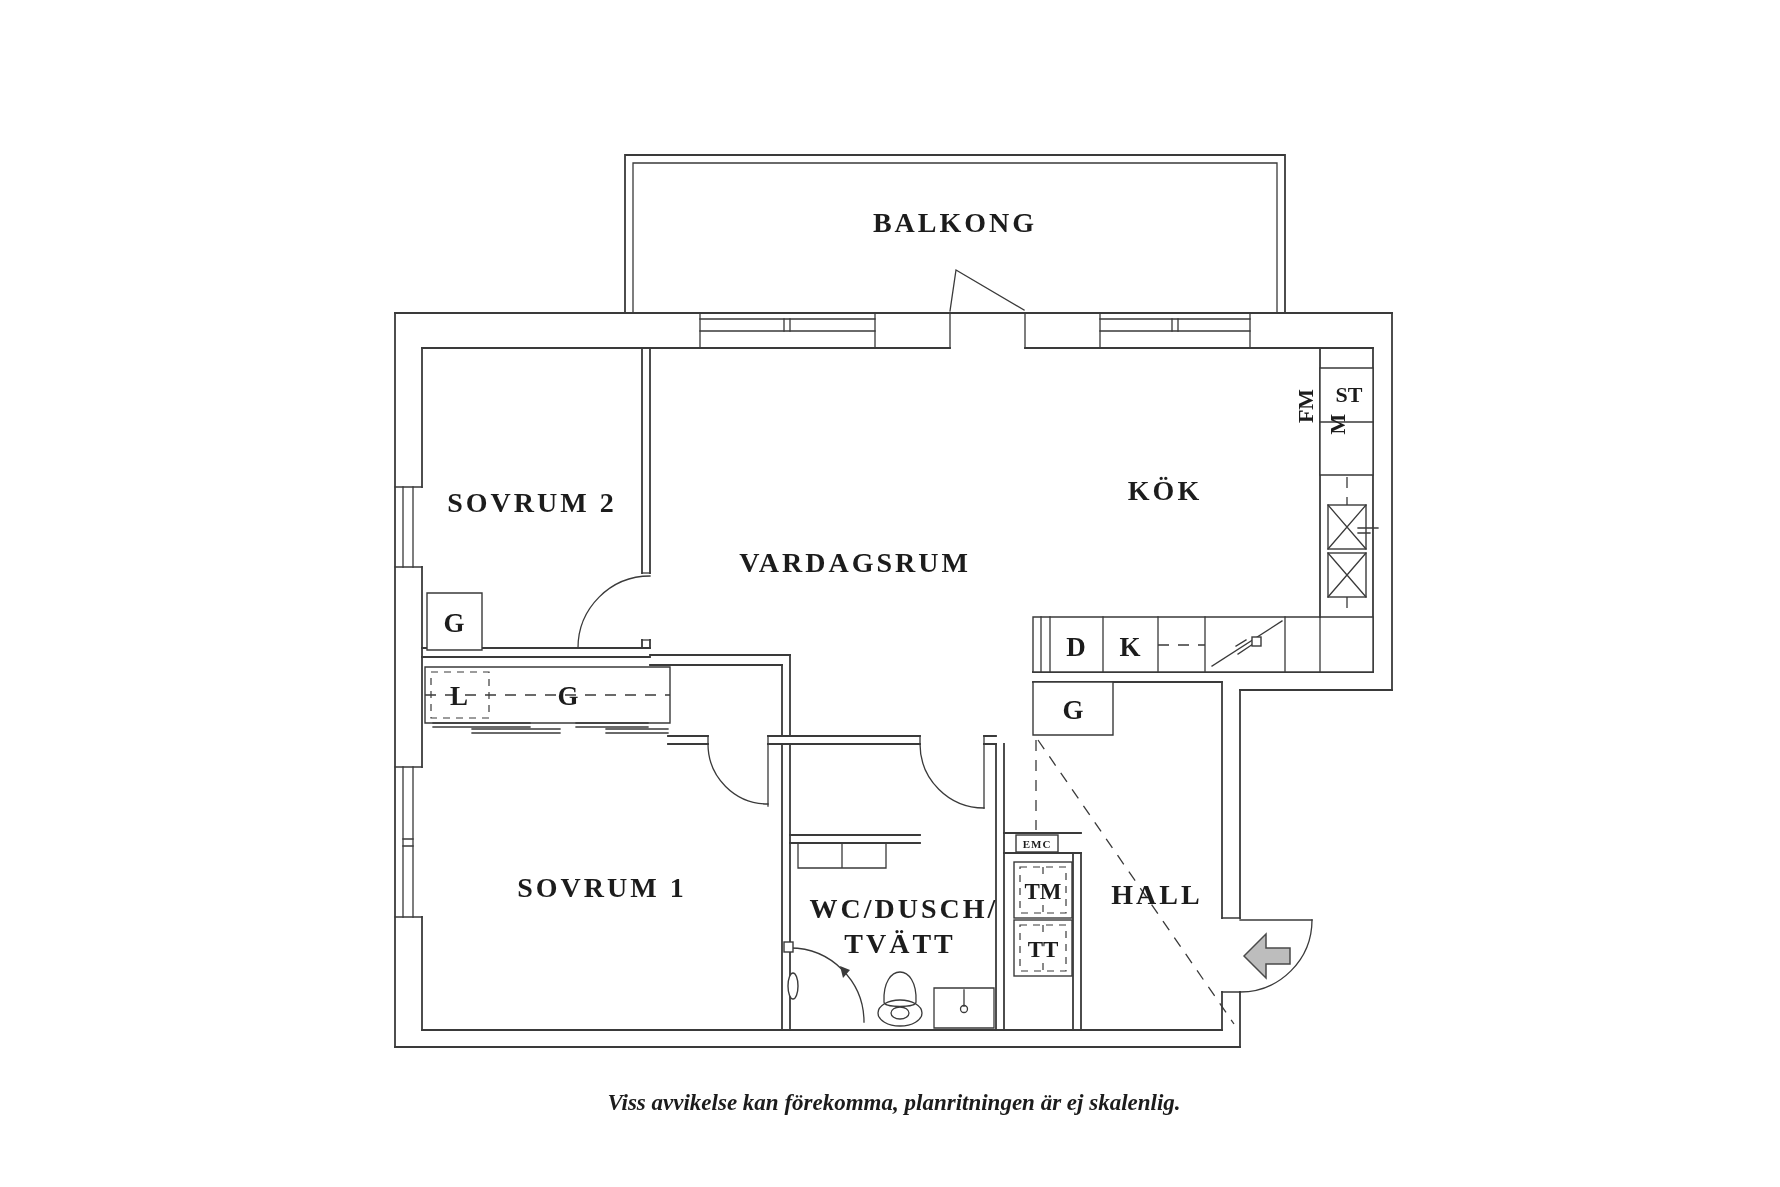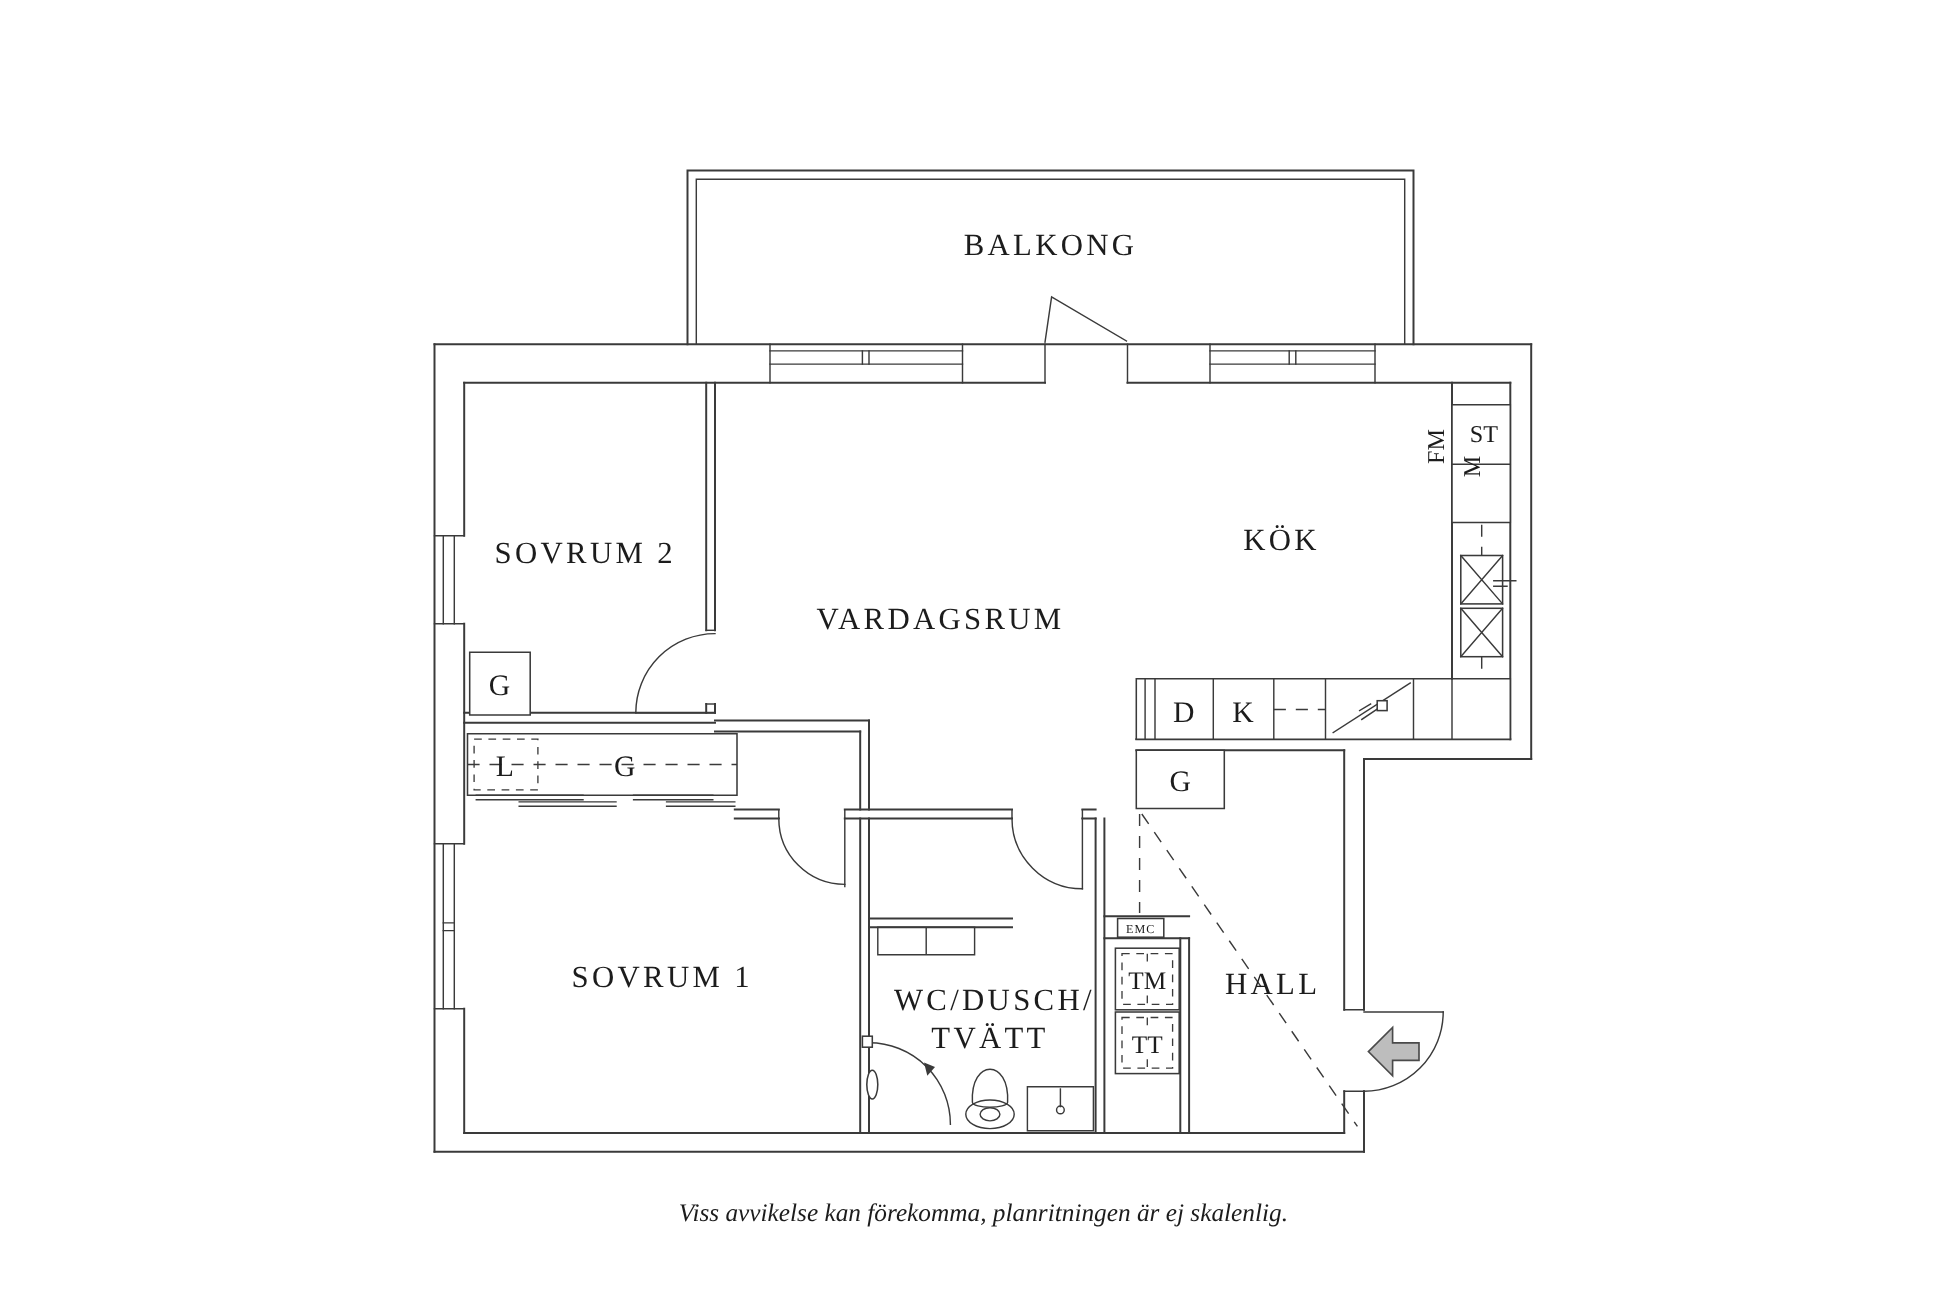--- a/index.html
+++ b/index.html
@@ -1,17 +1,17 @@
 <!DOCTYPE html>
 <html><head>
 <meta charset="utf-8">
 <style>
   html,body{margin:0;padding:0;background:#ffffff;}
   .stage{position:relative;width:1780px;height:1187px;background:#fff;overflow:hidden;
-         font-family:"Liberation Serif", serif;}
+         font-family:"Liberation Serif", serif;font-weight:bold;}
   svg{position:absolute;left:0;top:0;width:100%;height:100%;}
   
   .w  {fill:none;stroke:#3a3a3a;stroke-width:1.8;stroke-linecap:square;}
   .t  {fill:none;stroke:#3a3a3a;stroke-width:1.3;stroke-linecap:square;}
   .d  {fill:none;stroke:#3a3a3a;stroke-width:1.3;stroke-dasharray:11 9;}
   .dd {fill:none;stroke:#3a3a3a;stroke-width:1.2;stroke-dasharray:7 6;}
   .fw {fill:#ffffff;stroke:#3a3a3a;stroke-width:1.4;}
   text{fill:#1c1c1c;}
   .room-label {font-family:"Liberation Serif",serif;font-size:28px;letter-spacing:3px;text-anchor:middle;}
   .small-label{font-family:"Liberation Serif",serif;font-size:27px;text-anchor:middle;}

